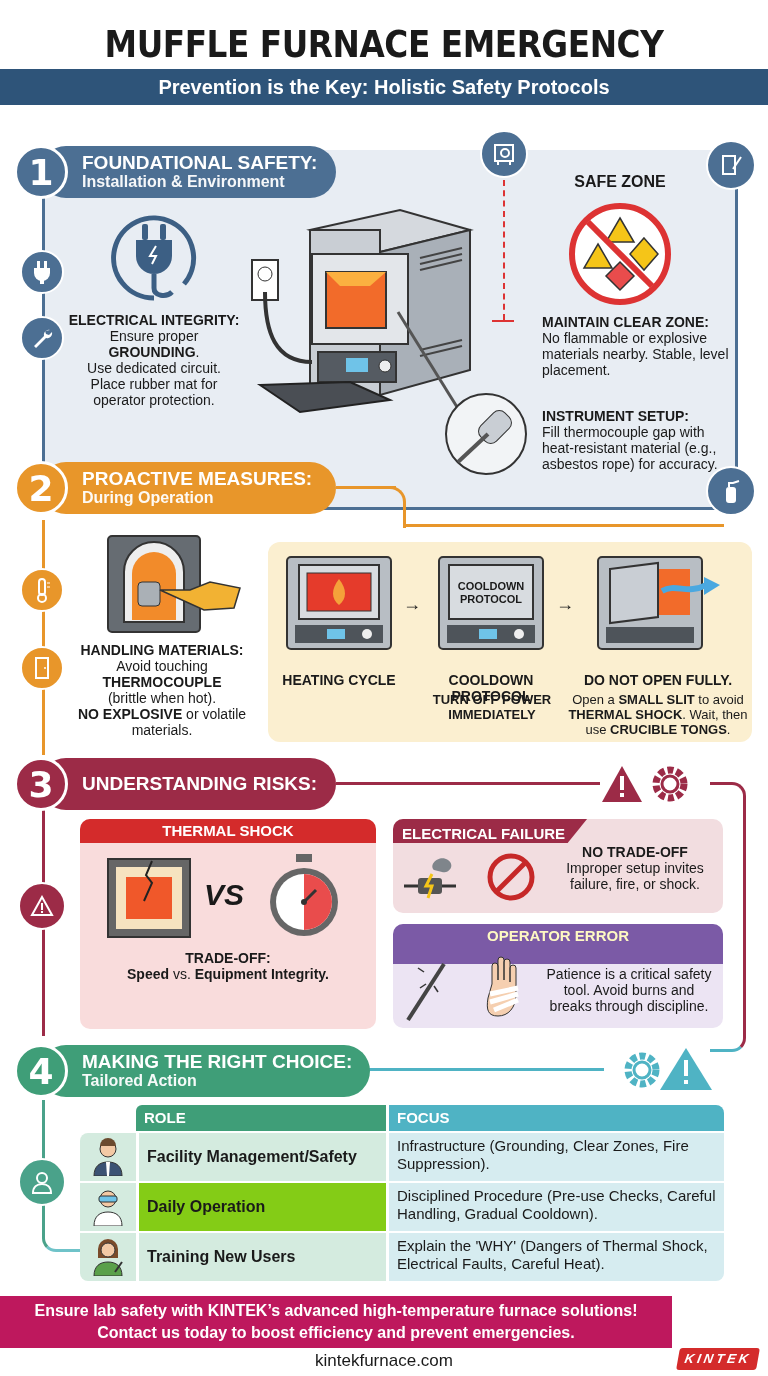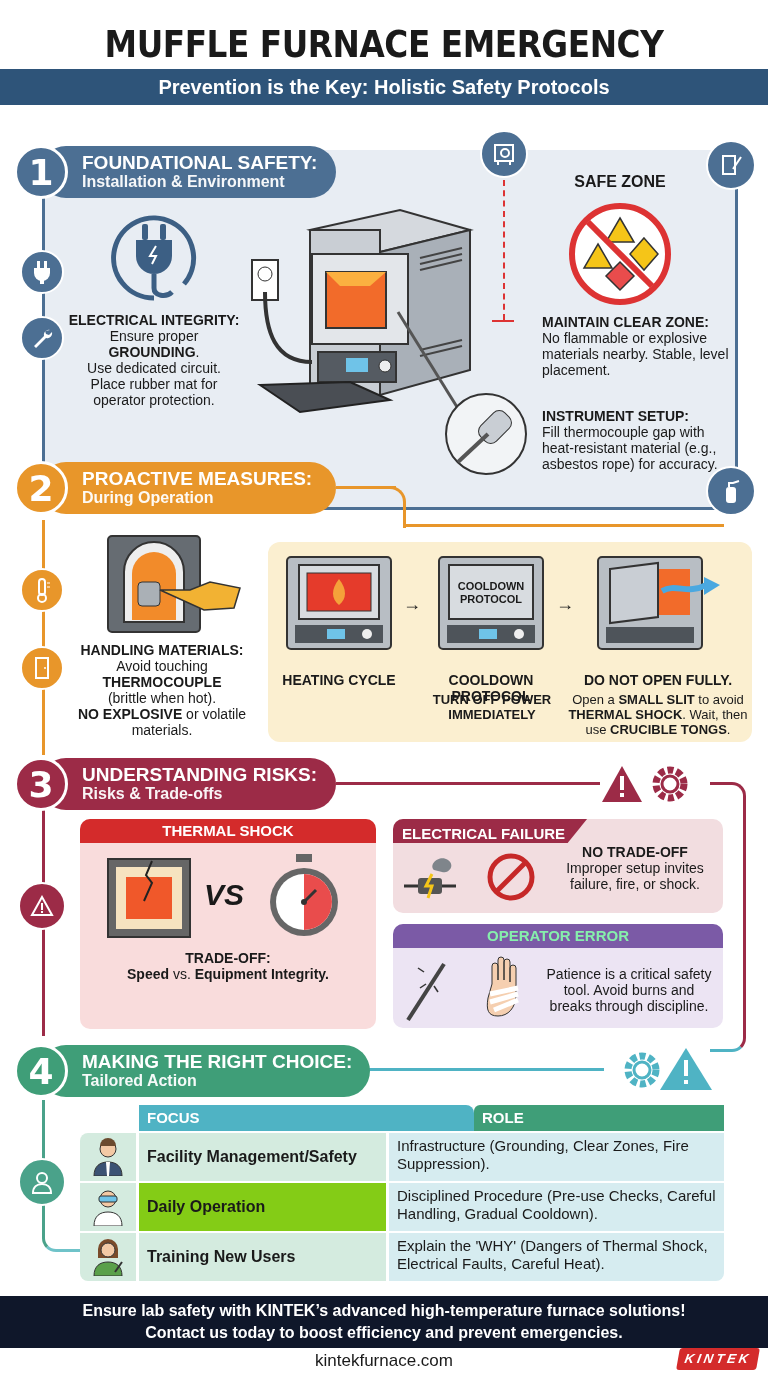--- a/index.html
+++ b/index.html
@@ -14,21 +14,21 @@
 .side-icon{position:absolute;width:44px;height:44px;border-radius:50%;display:flex;align-items:center;justify-content:center;border:2px solid #fff}
 .bold{font-weight:bold}
 .ctr{text-align:center}
 .s1box{position:absolute;left:42px;top:150px;width:696px;height:360px;background:#e8edf3;border:3px solid #4c6f93;border-radius:22px;border-top-color:transparent}
 .txt{position:absolute;font-size:14px;line-height:16px}
 .sec2panel{position:absolute;left:268px;top:542px;width:484px;height:200px;background:#fbefd0;border-radius:12px}
 .risk-card{position:absolute;border-radius:10px;overflow:hidden}
 .table{position:absolute;left:80px;top:1105px;width:644px}
 .trow{display:flex}
 .cell{font-size:15px;padding:4px 8px}
-.footer-bar{position:absolute;top:1296px;left:0;width:768px;height:52px;background:#0f172a;color:#fff;text-align:center;font-size:16px;font-weight:bold;line-height:22px;padding-top:4px}
+.footer-bar{position:absolute;top:1296px;left:0;width:672px;height:52px;background:#be185d;color:#fff;text-align:center;font-size:16px;font-weight:bold;line-height:22px;padding-top:4px}
 .url{position:absolute;top:1351px;left:0;width:768px;text-align:center;font-size:17px}
 .logo{position:absolute;top:1348px;right:10px;width:80px;height:22px;background:#d42b2b;color:#fff;font-weight:bold;font-style:italic;font-size:13px;letter-spacing:3px;text-align:center;line-height:22px;border-radius:3px;transform:skewX(-10deg)}
 </style>
 </head>
 <body>
 
 <div class="title">MUFFLE FURNACE EMERGENCY PREPAREDNESS</div>
 <div class="subbar">Prevention is the Key: Holistic Safety Protocols</div>
 
 <div class="s1box"></div>
@@ -229,21 +229,20 @@
   <polygon points="22,2 42,38 2,38" fill="#9c2b47"></polygon>
     <rect x="20" y="12" width="4" height="14" fill="#fff"></rect>
     <rect x="20" y="29" width="4" height="4" fill="#fff"></rect>
   <circle cx="70" cy="20" r="14" fill="none" stroke="#9c2b47" stroke-width="7" stroke-dasharray="6 3"></circle>
   <circle cx="70" cy="20" r="8" fill="#fff" stroke="#9c2b47" stroke-width="3"></circle>
 </svg>
 <div class="line" style="left:42px;top:810px;width:3px;height:226px;background:#9c2b47"></div>
 <div class="sec-head" style="left:40px;top:758px;width:296px;background:#9c2b47;padding-left:42px">
   <div>
       <span class="t1">UNDERSTANDING RISKS:</span>
-      <span class="t2">Risks &amp; Trade-offs</span>
     </div>
 </div>
 <div class="sec-num" style="left:14px;top:757px;background:#9c2b47">3</div>
 <div class="side-icon" style="left:18px;top:882px;width:48px;height:48px;background:#9c2b47">
   <svg width="24" height="22" viewBox="0 0 24 22">
       <polygon points="12,2 22,20 2,20" fill="none" stroke="#fff" stroke-width="2"></polygon>
       <rect x="11" y="8" width="2" height="7" fill="#fff"></rect>
       <rect x="11" y="16" width="2" height="2" fill="#fff"></rect>
     </svg>
 </div>
@@ -283,21 +282,21 @@
 <svg style="position:absolute;left:486px;top:852px" width="50" height="50" viewBox="0 0 50 50">
   <circle cx="25" cy="25" r="21" fill="none" stroke="#c62828" stroke-width="5"></circle>
     <line x1="10" y1="40" x2="40" y2="10" stroke="#c62828" stroke-width="5"></line>
 </svg>
 <div class="txt ctr" style="left:556px;top:844px;width:158px">
   <div class="bold">NO TRADE-OFF</div>
   <div>Improper setup invites failure, fire, or shock.</div>
 </div>
 
 <div class="risk-card" style="left:393px;top:924px;width:330px;height:104px;background:#ece4f3">
-  <div style="background:#7b5aa6;color:#86efac;font-weight:bold;text-align:center;font-size:15px;height:24px;line-height:24px">OPERATOR ERROR</div>
+  <div style="background:#7b5aa6;color:#fef9c3;font-weight:bold;text-align:center;font-size:15px;height:40px;line-height:24px">OPERATOR ERROR</div>
 </div>
 <svg style="position:absolute;left:404px;top:958px" width="46" height="66" viewBox="0 0 46 66">
   <line x1="4" y1="62" x2="40" y2="6" stroke="#444" stroke-width="4"></line>
     <g stroke="#333" stroke-width="1.5">
       <line x1="20" y1="14" x2="14" y2="10"></line>
       <line x1="22" y1="26" x2="16" y2="30"></line>
       <line x1="30" y1="28" x2="34" y2="34"></line>
     </g>
 </svg>
 <svg style="position:absolute;left:484px;top:954px" width="44" height="70" viewBox="0 0 44 70">
@@ -325,22 +324,22 @@
 <div class="side-icon" style="left:18px;top:1158px;width:48px;height:48px;background:#4aa28a">
   <svg width="24" height="24" viewBox="0 0 24 24">
       <circle cx="12" cy="8" r="5" fill="none" stroke="#fff" stroke-width="2"></circle>
       <path d="M3 23c0-6 4-9 9-9s9 3 9 9z" fill="none" stroke="#fff" stroke-width="2"></path>
     </svg>
 </div>
 
 <div class="table">
   <div class="trow" style="height:26px">
     <div style="width:56px"></div>
+    <div class="cell bold" style="width:250px;background:#3f9e78;color:#fff;border-radius:6px 0 0 0;line-height:18px">ROLE</div>
     <div class="cell bold" style="width:338px;background:#4fb3c4;color:#fff;border-left:3px solid #fff;border-radius:0 8px 0 0;line-height:18px">FOCUS</div>
-    <div class="cell bold" style="width:250px;background:#3f9e78;color:#fff;border-radius:6px 0 0 0;line-height:18px">ROLE</div>
   </div>
   <div class="trow" style="height:50px;border-top:2px solid #fff">
     <div style="width:56px;background:#d4ebdf;display:flex;align-items:center;justify-content:center;border-radius:8px 0 0 0">
       <svg width="30" height="38" viewBox="0 0 30 38">
           <circle cx="15" cy="11" r="8" fill="#f3c9a5" stroke="#333"></circle>
           <path d="M7 8a8 8 0 0 1 16 0z" fill="#6b4a2e"></path>
           <path d="M1 38c0-10 6-14 14-14s14 4 14 14z" fill="#3b5273" stroke="#333"></path>
           <path d="M13 24h4l-1 14h-2z" fill="#fff"></path>
         </svg>
     </div>

